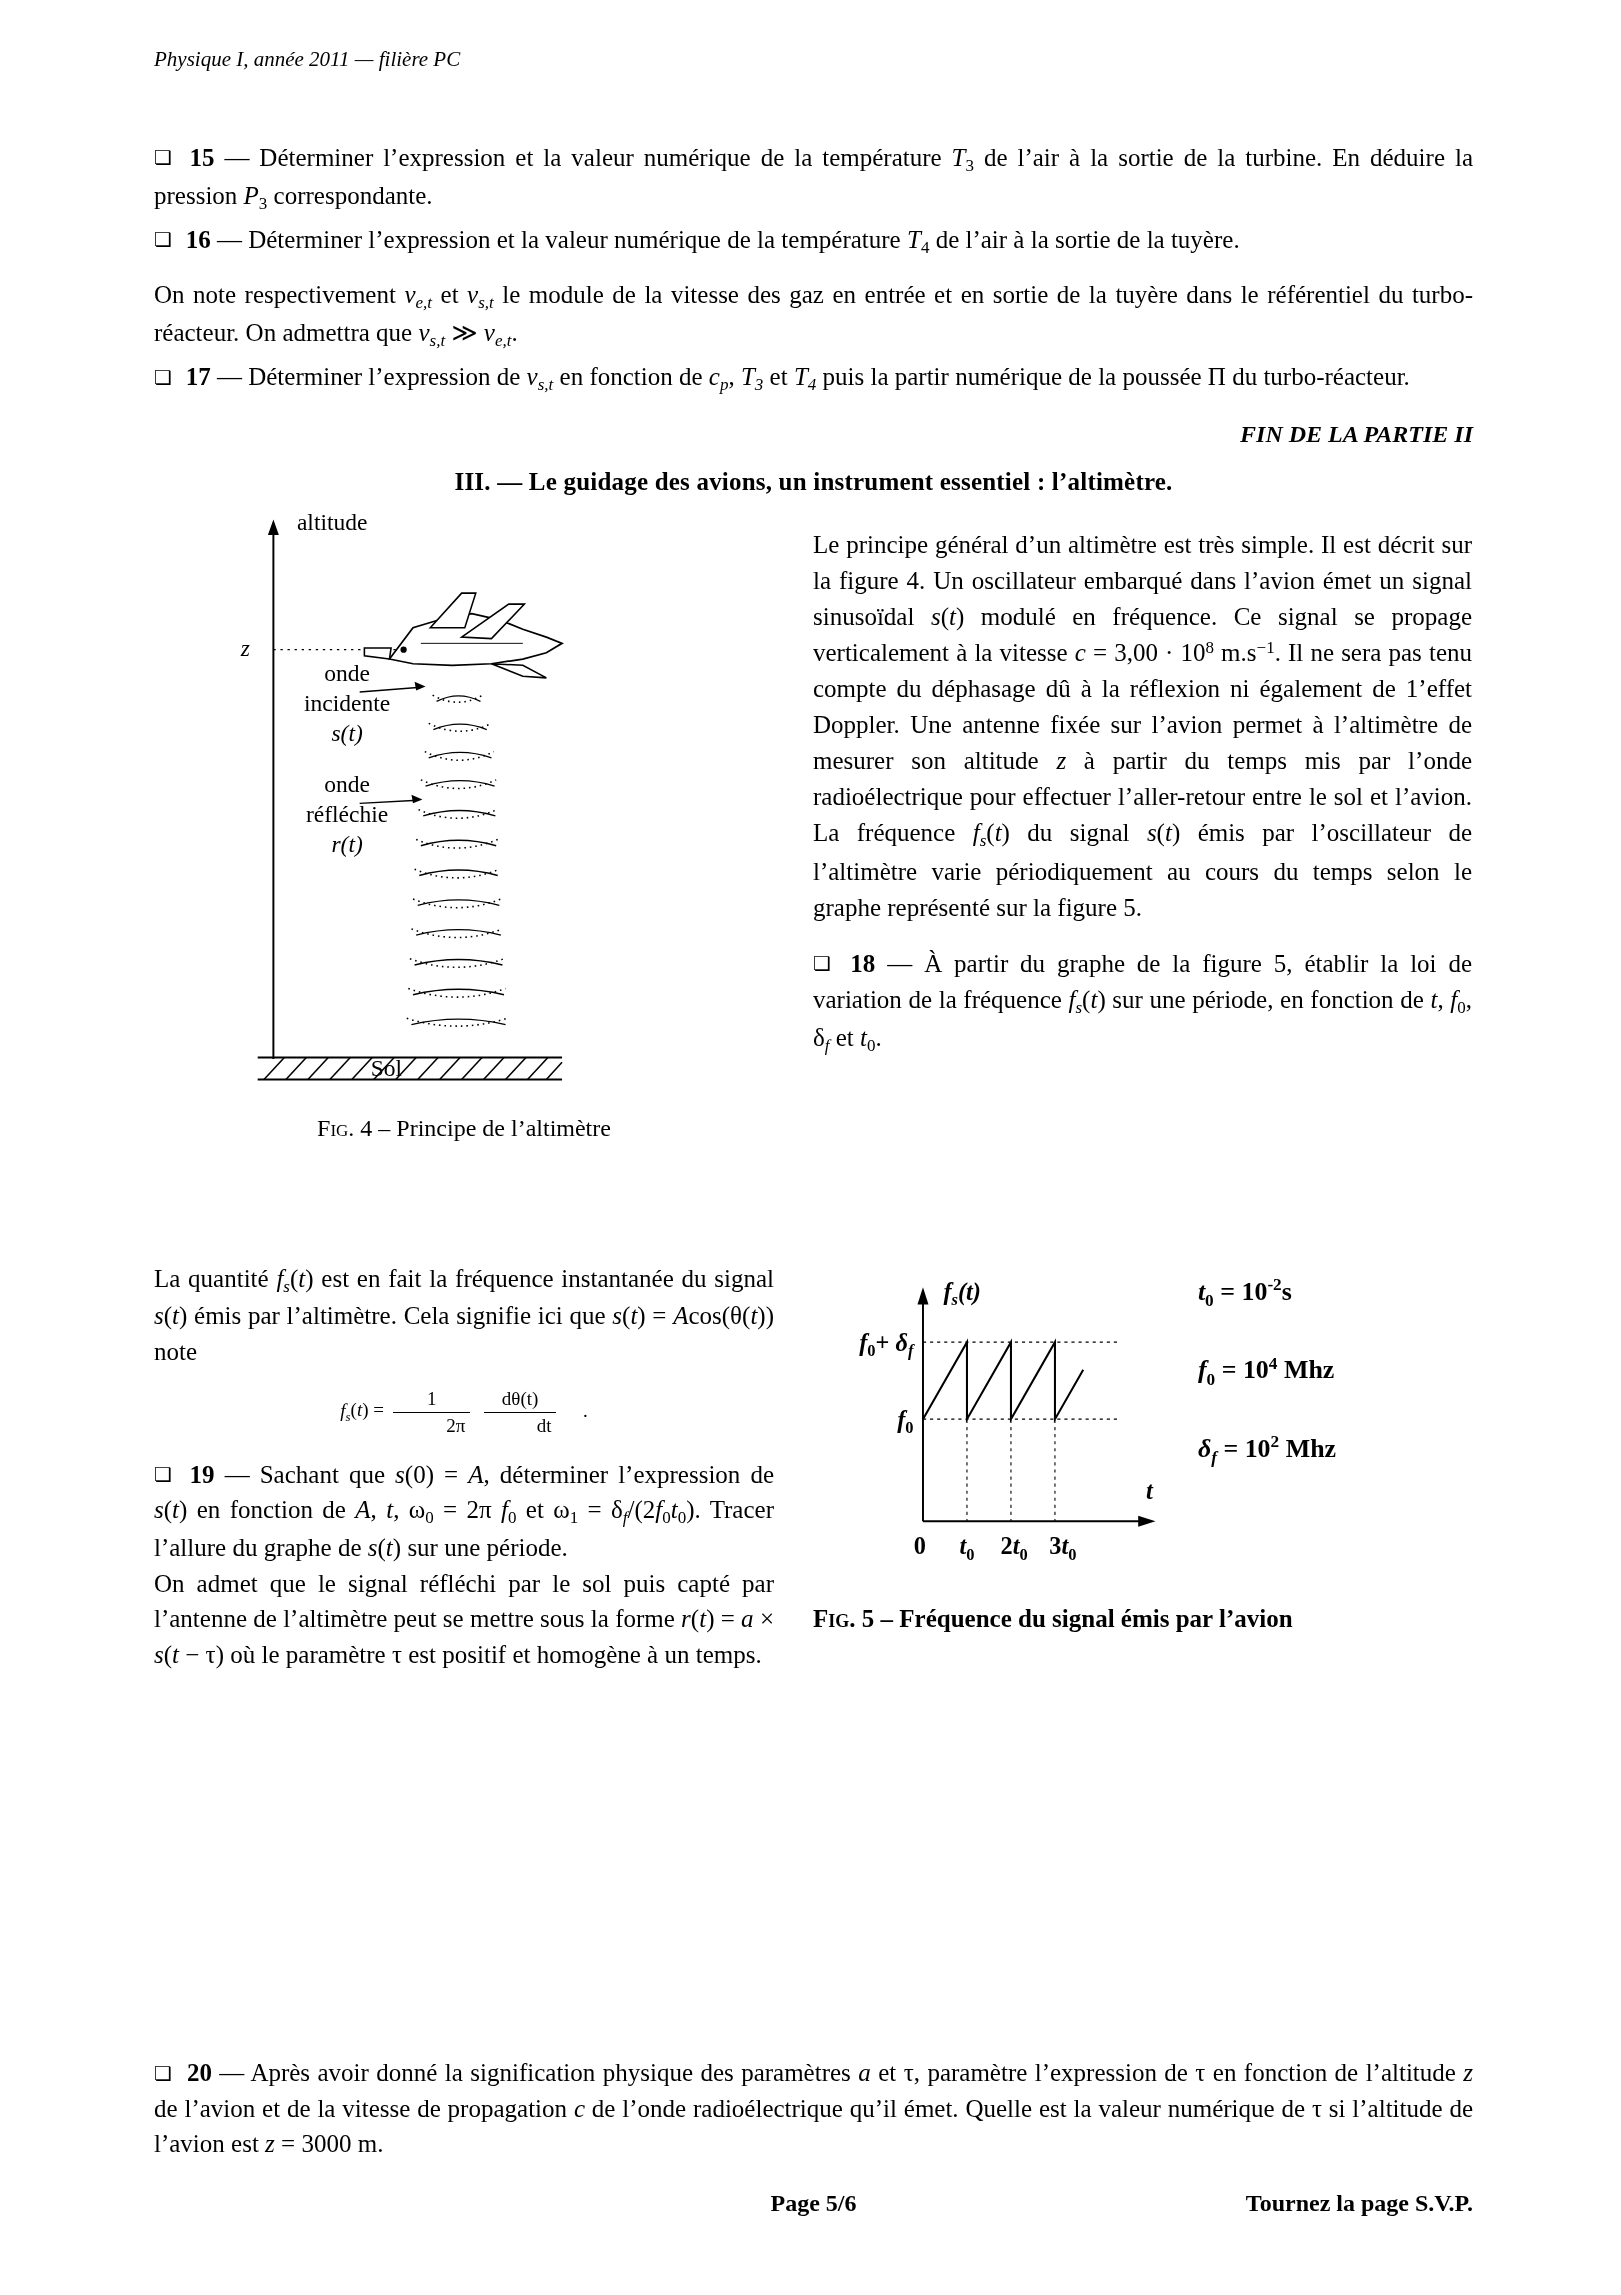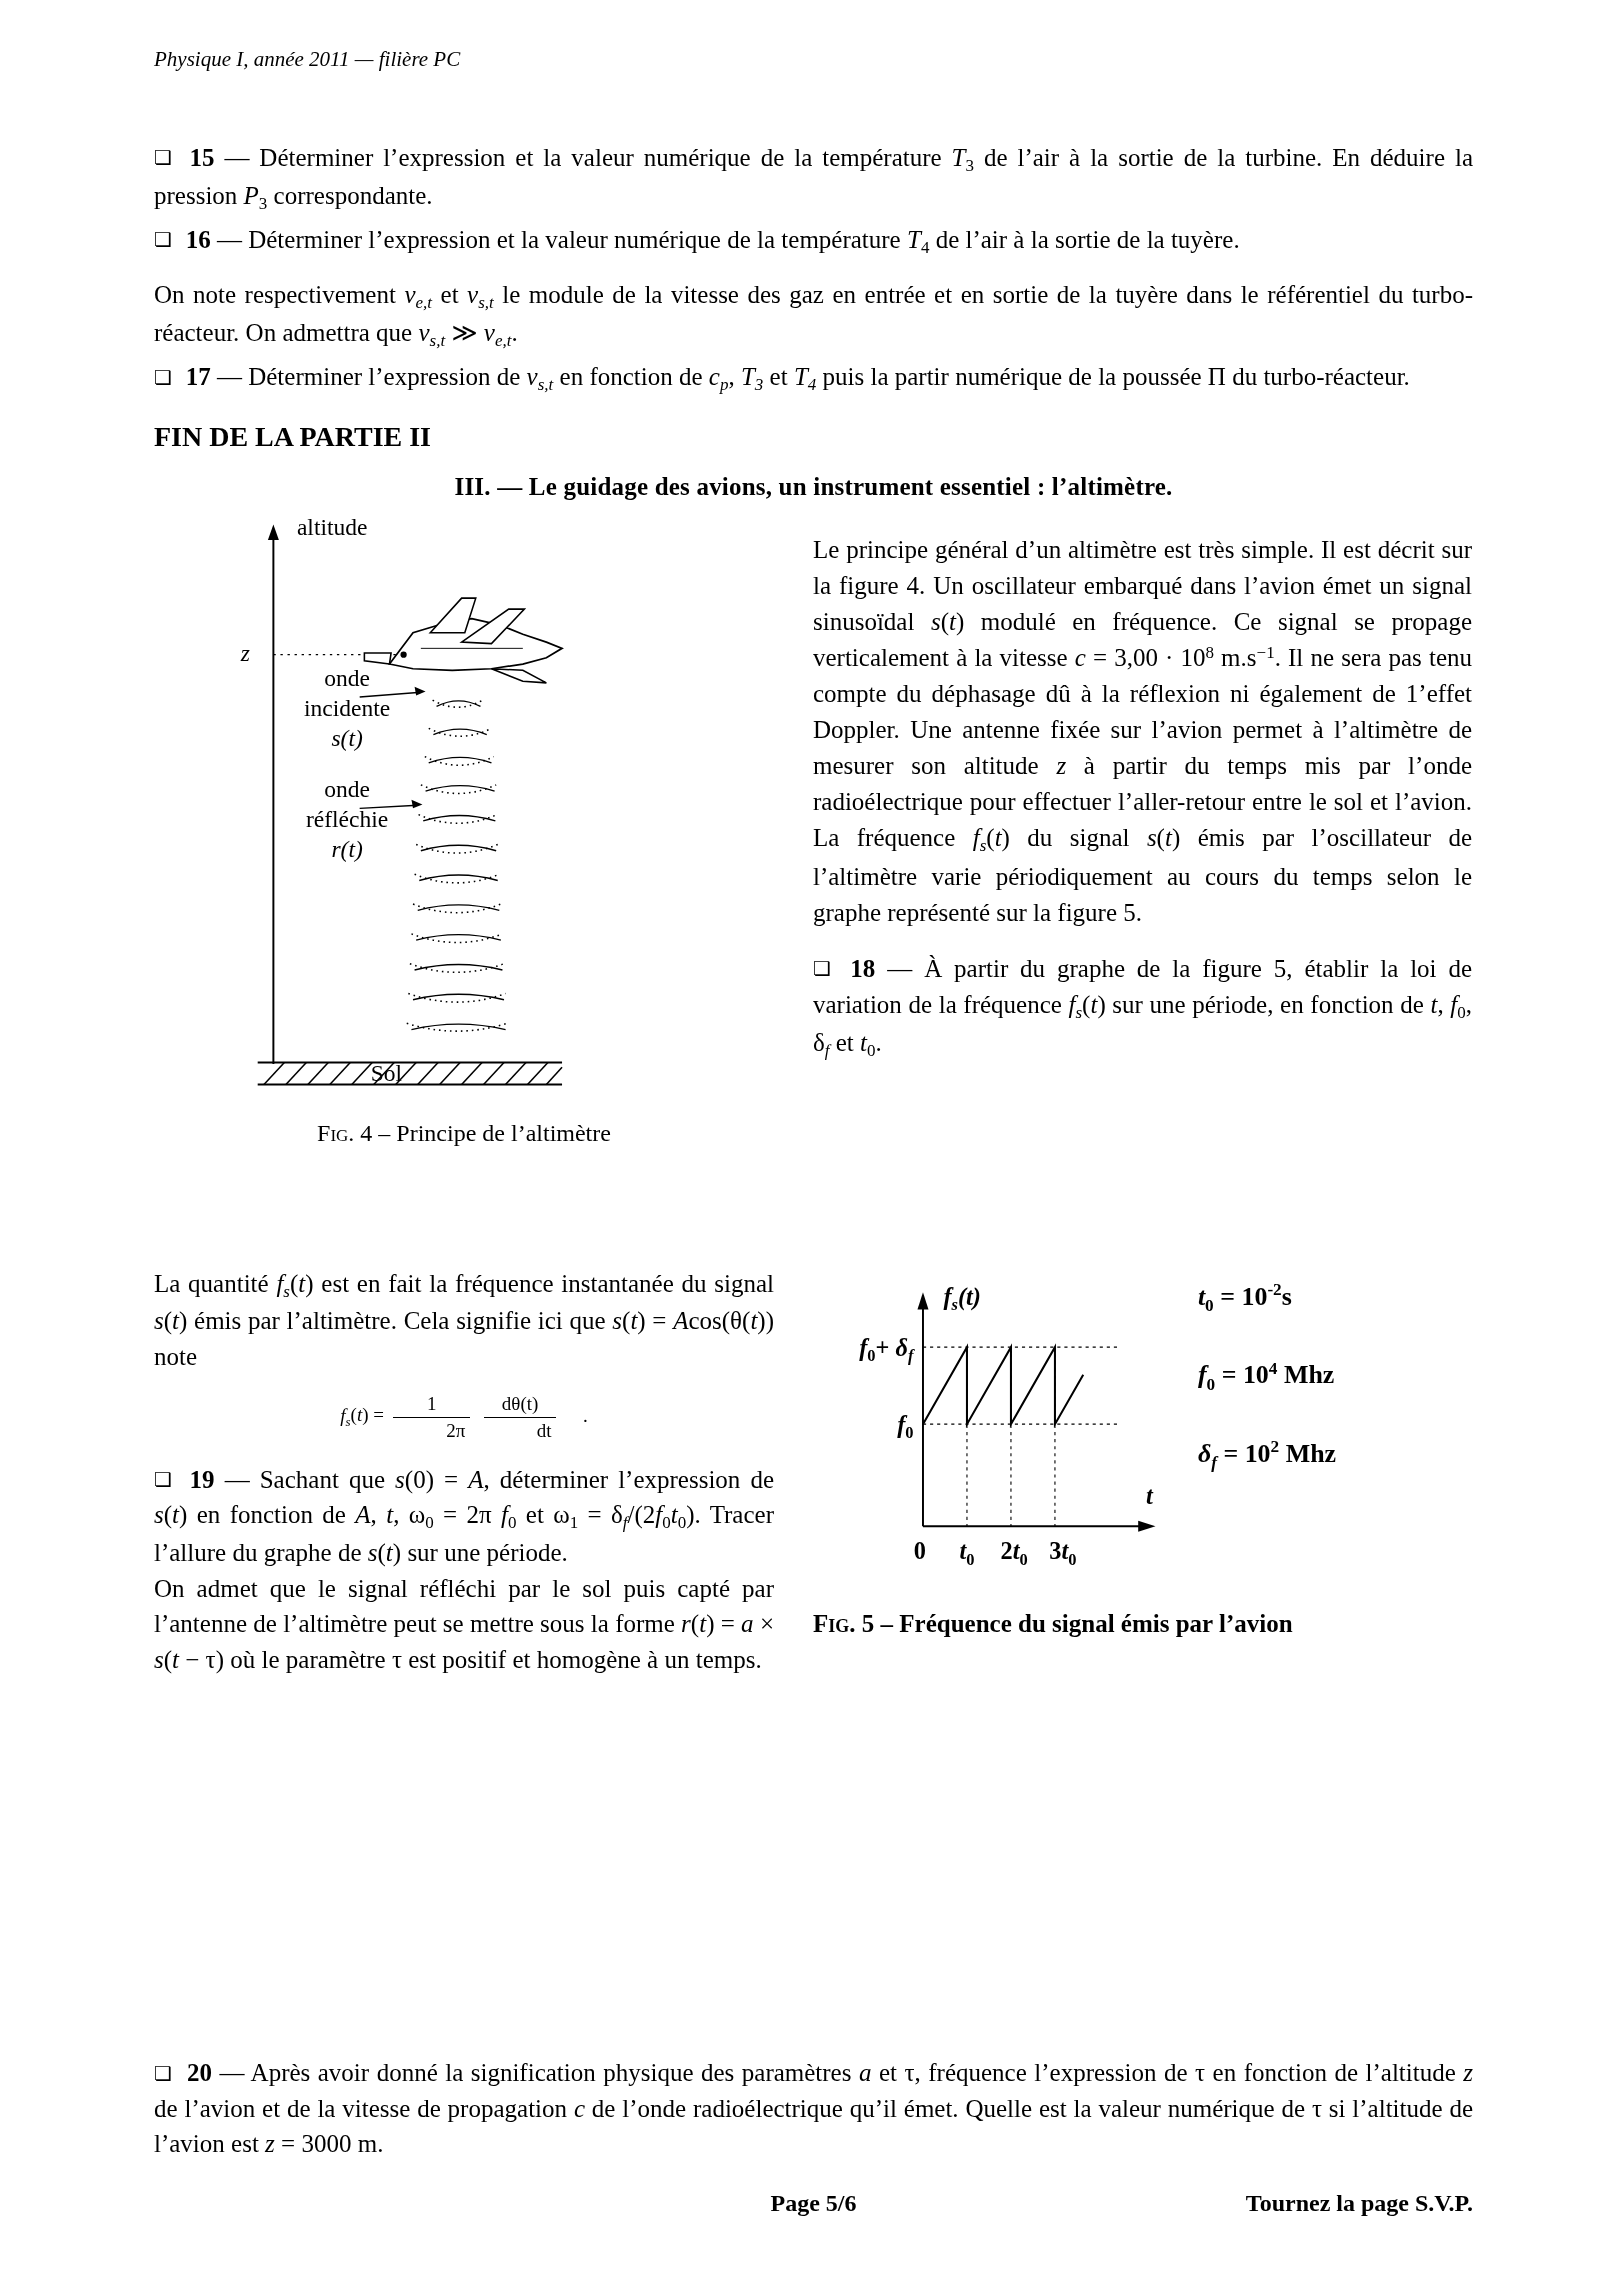--- a/index.html
+++ b/index.html
@@ -54,24 +54,25 @@
   i, .it { font-style: italic; }
   .sub {
     font-size: 0.68em;
     vertical-align: -0.28em;
   }
   .sup {
     font-size: 0.68em;
     vertical-align: 0.50em;
   }
   .fin {
-    text-align: left;
+    text-align: right;
     font-weight: bold;
-    font-size: 28px;
+    font-size: 24px;
     margin-top: 23.6px;
+    font-style: italic;
   }
   h2.part-title {
     font-size: 25px;
     font-weight: bold;
     text-align: center;
     margin: 20.4px 0 7.9px 0;
     letter-spacing: 0.2px;
   }
   .two-col {
     position: relative;
@@ -368,21 +369,21 @@
           <span class="sc">Fig.</span><span> 5 – Fréquence du signal émis par l’avion</span>
         </p>
       </div>
     </div>
   </div>
 
   <div class="final-block">
     <p class="q">
       <span class="qmark">❏</span>
       <span class="qnum">20</span>
-      <span>— Après avoir donné la signification physique des paramètres </span><i>a</i> et τ<span>, fréquence l’expression de τ en fonction de l’altitude </span><i>z</i><span> de l’avion et de la vitesse de propagation </span><i>c</i><span> de l’onde radioélectrique qu’il émet. Quelle est la valeur numérique de τ si l’altitude de l’avion est </span><i>z</i> = 3000<span> m.</span>
+      <span>— Après avoir donné la signification physique des paramètres </span><i>a</i> et τ<span>, paramètre l’expression de τ en fonction de l’altitude </span><i>z</i><span> de l’avion et de la vitesse de propagation </span><i>c</i><span> de l’onde radioélectrique qu’il émet. Quelle est la valeur numérique de τ si l’altitude de l’avion est </span><i>z</i> = 3000<span> m.</span>
     </p>
   </div>
 
   <div class="footer">
     <span class="center">Page 5/6</span>
     <span class="right">Tournez la page S.V.P.</span>
   </div>
 
 </div>
 

